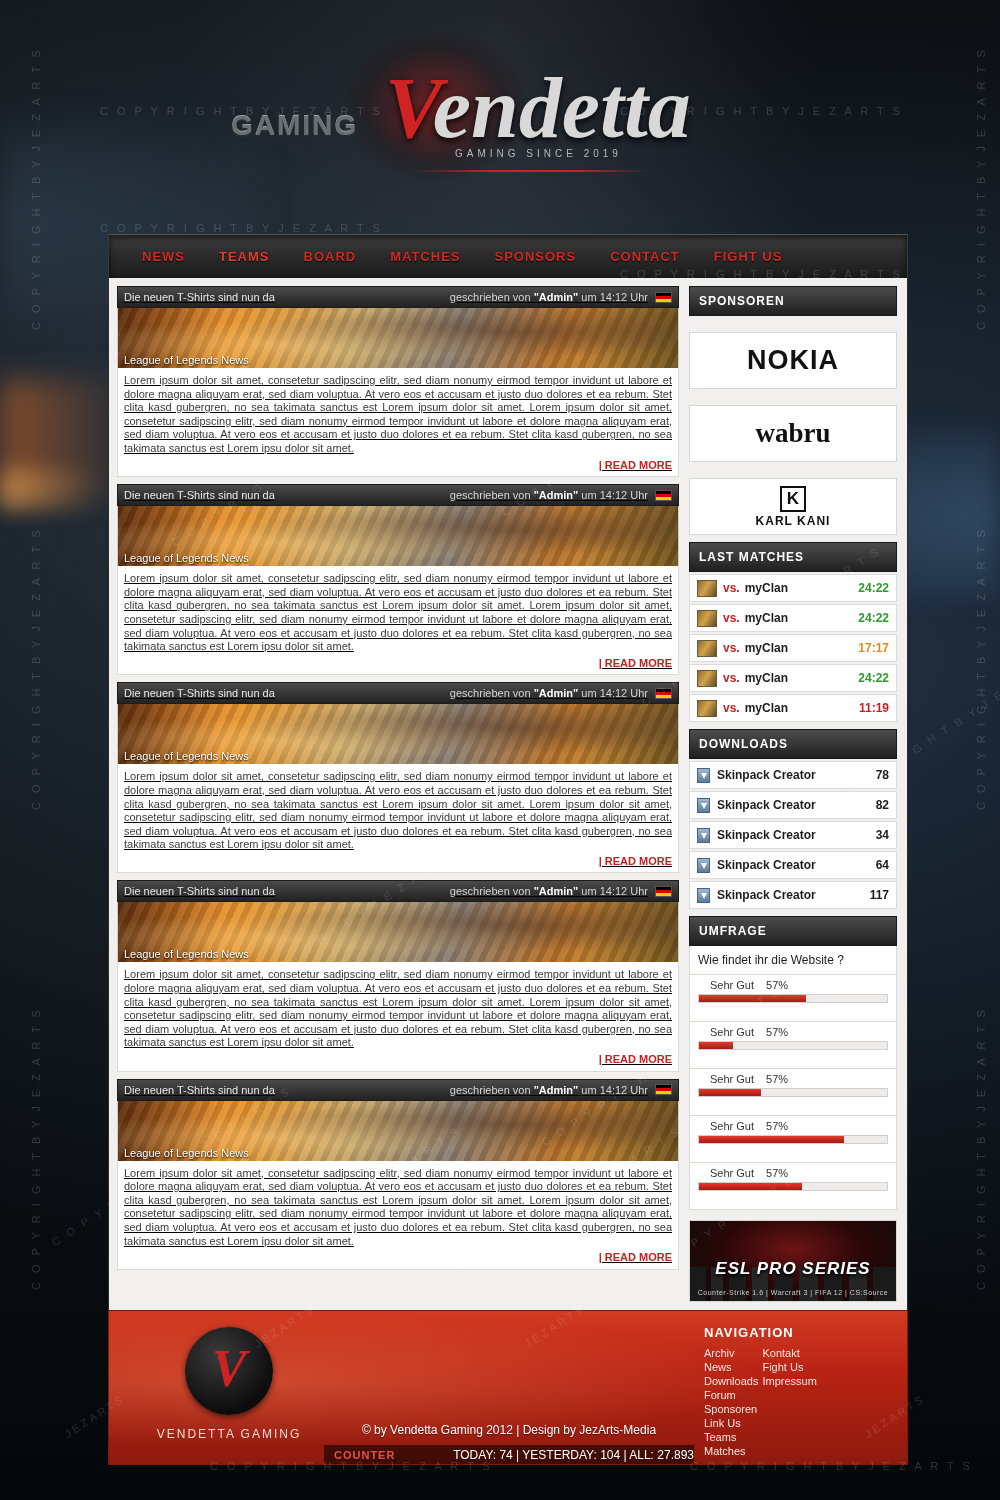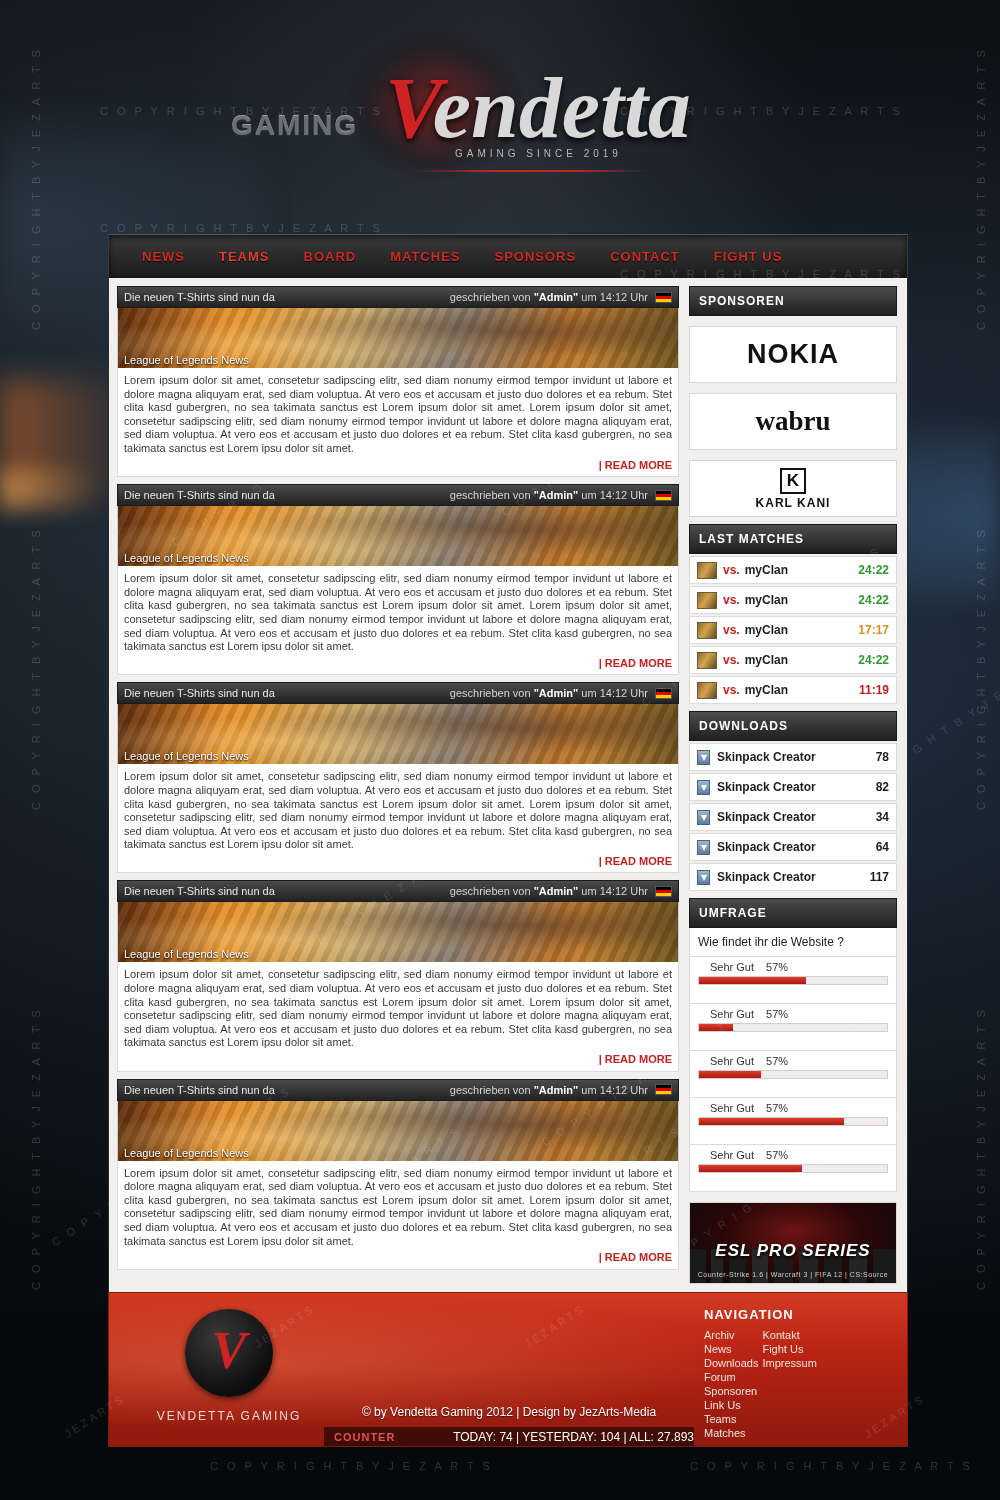--- a/index.html
+++ b/index.html
@@ -99,21 +99,21 @@
   .nav-item.active { color: #e23c2e; }
 
   
   #content {
     background: #f2f0ee;
     border-left: 1px solid #2c2c2c; border-right: 1px solid #2c2c2c;
     padding: 8px;
     display: flex; gap: 10px;
     min-height: 980px;
   }
-  #left { width: 562px; }
+  #left { width: 562px; text-decoration: underline; }
   #right { width: 208px; }
 
   
   .post { margin-bottom: 7px; }
   .post-head {
     height: 22px; display: flex; align-items: center;
     background: linear-gradient(180deg, #4a4a4a 0%, #343434 55%, #222 100%);
     color: #e8e8e8; font-size: 11px; padding: 0 6px;
     border: 1px solid #1c1c1c;
   }
@@ -155,21 +155,21 @@
 
   
   .box { margin-bottom: 7px; }
   .box-head {
     height: 30px; display: flex; align-items: center; padding: 0 9px;
     background: linear-gradient(180deg, #4c4c4c 0%, #343434 55%, #1f1f1f 100%);
     color: #fff; font-size: 12px; font-weight: bold; letter-spacing: 1px;
     border: 1px solid #191919;
   }
   .sponsor-item {
-    height: 57px; background: #fff; border: 1px solid #d8d5d3; margin-top: 10px;
+    height: 57px; background: #fff; border: 1px solid #d8d5d3; margin-top: 16px;
     display: flex; align-items: center; justify-content: center;
   }
   .sp-nokia { font-size: 27px; font-weight: bold; letter-spacing: 1px; color: #111; font-family: "Liberation Sans", sans-serif; }
   .sp-wabru { font-size: 27px; font-weight: bold; color: #111; font-family: Liberation Serif, serif; }
   .sp-karl { display: flex; flex-direction: column; align-items: center; }
   .kk-box { width: 26px; height: 26px; border: 2px solid #111; display: flex; align-items: center; justify-content: center;
             font-size: 17px; font-weight: bold; color: #111; }
   .kk-text { font-size: 12px; font-weight: bold; letter-spacing: 1px; margin-top: 2px; color: #111; }
 
   .match-row, .dl-row {

